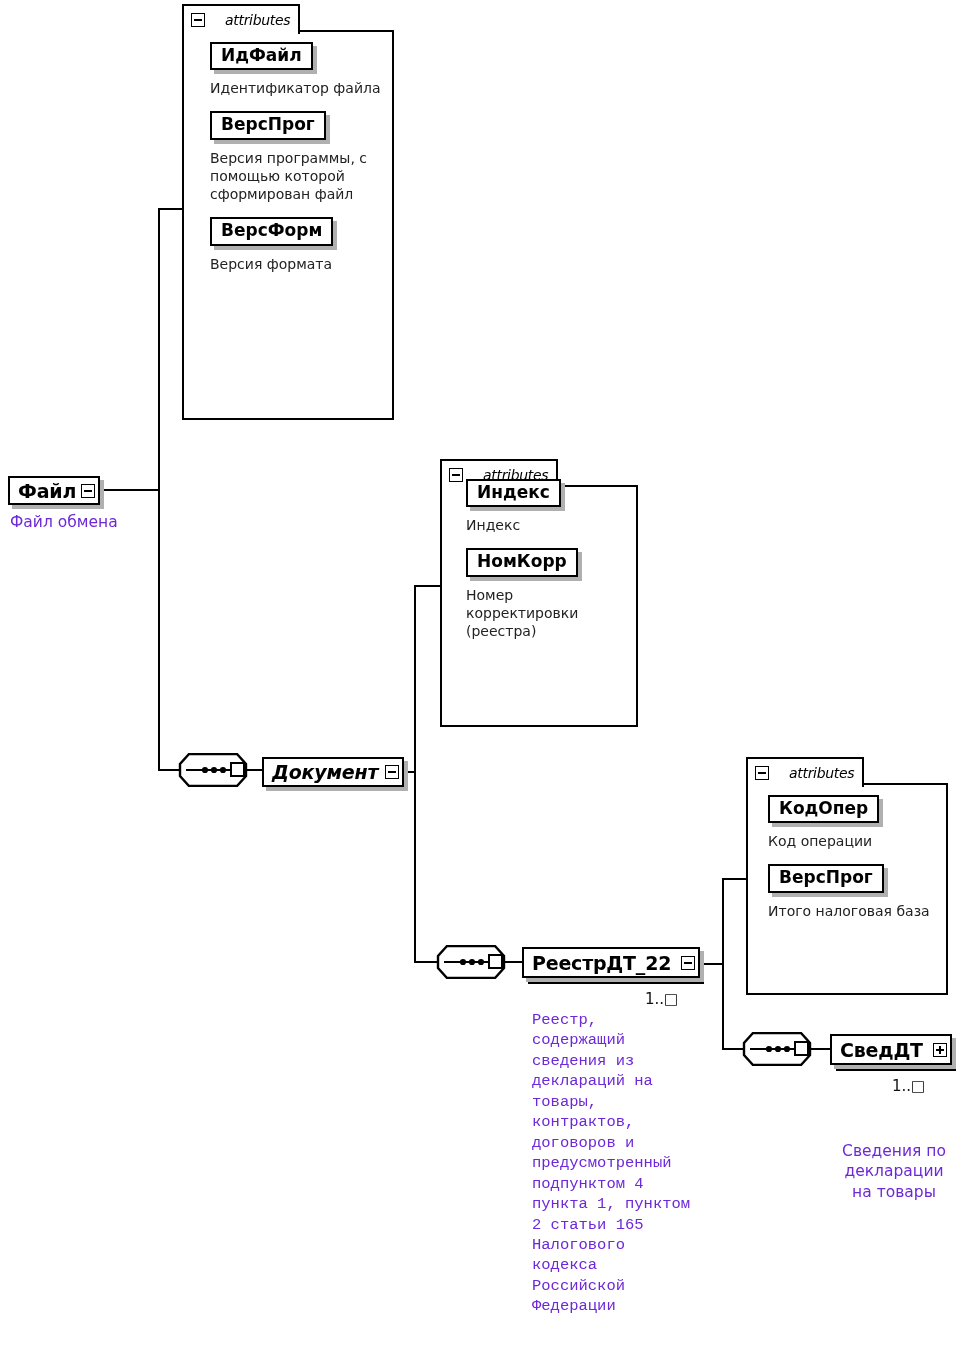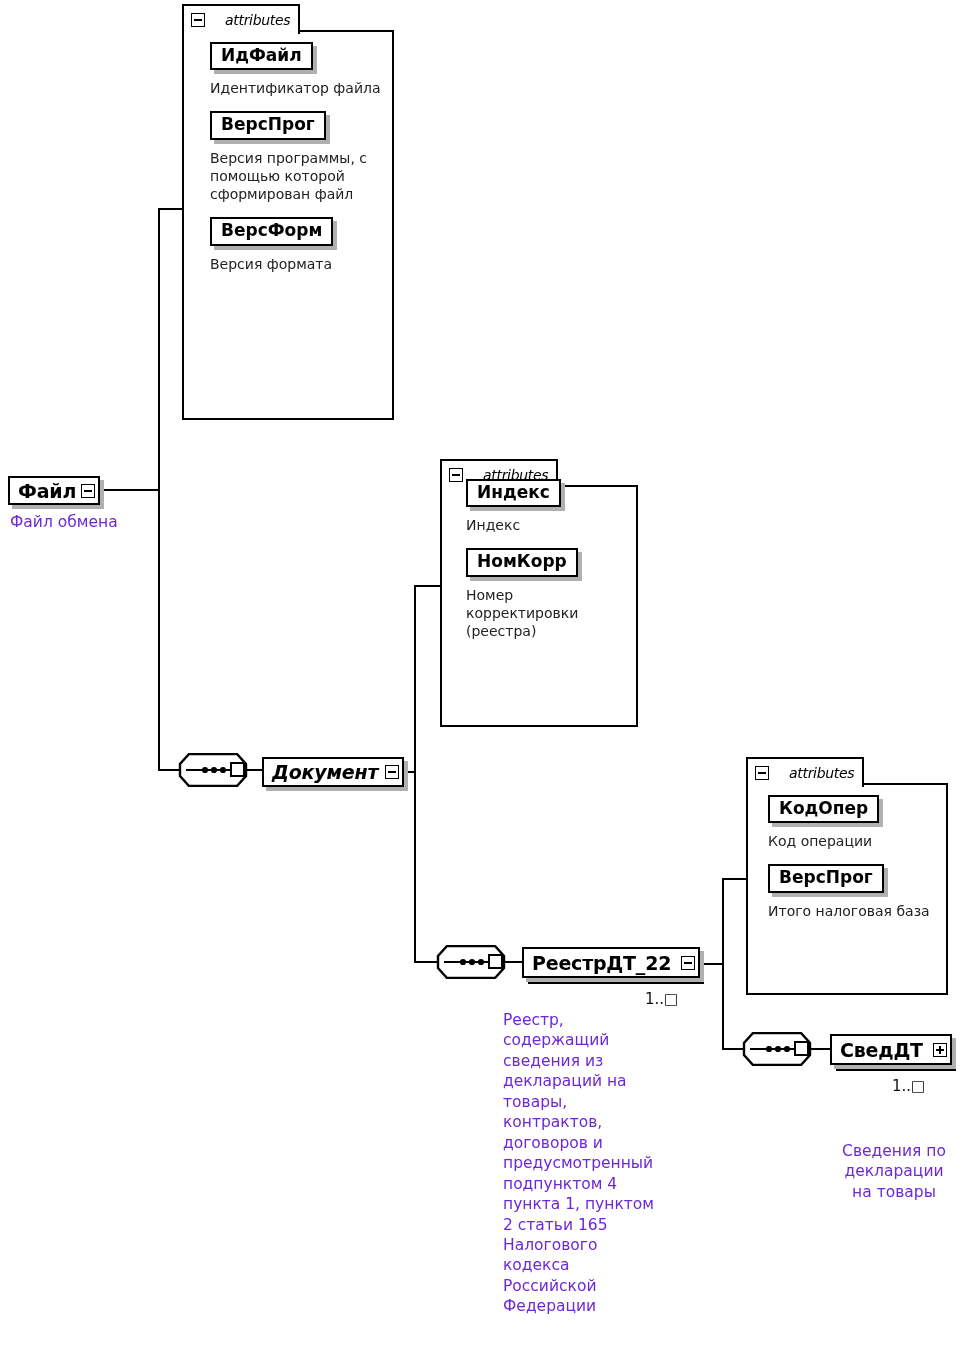--- a/index.html
+++ b/index.html
@@ -306,21 +306,21 @@
   </div>
   <div class="port" style="left:488px; top:954px;"></div>
 
   <div class="node-stack-1" style="left:528px; top:954px; width:176px; height:30px;"></div>
   <div class="node-stack-2" style="left:526px; top:951px; width:176px; height:30px;"></div>
   <div class="node" style="left:522px; top:947px; width:178px; height:31px;">
     <span class="node-label">РеестрДТ_22</span>
     <span class="pm-box"></span>
   </div>
   <div class="card-label" style="left:645px; top:990px;">1..□</div>
-  <div class="node-desc" style="left:503px; top:1010px; width:160px;">Реестр, содержащий сведения из деклараций на товары, контрактов, договоров и предусмотренный подпунктом 4 пункта 1, пунктом 2 статьи 165 Налогового кодекса Российской Федерации</div>
+  <div class="node-desc" style="left:532px; top:1010px; width:160px;font-family:Liberation Mono, monospace;">Реестр, содержащий сведения из деклараций на товары, контрактов, договоров и предусмотренный подпунктом 4 пункта 1, пунктом 2 статьи 165 Налогового кодекса Российской Федерации</div>
 
   <div class="seq" style="left:742px; top:1032px;">
     <svg width="70" height="34" viewBox="0 0 70 34">
       <polygon points="11,1 59,1 68,11 68,23 59,33 11,33 2,23 2,11" fill="#ffffff" stroke="#000000" stroke-width="2.4"></polygon>
       <line x1="8" y1="17" x2="62" y2="17" stroke="#000000" stroke-width="2.2"></line>
       <circle cx="27" cy="17" r="3.1" fill="#000000"></circle>
       <circle cx="36" cy="17" r="3.1" fill="#000000"></circle>
       <circle cx="45" cy="17" r="3.1" fill="#000000"></circle>
     </svg>
   </div>

